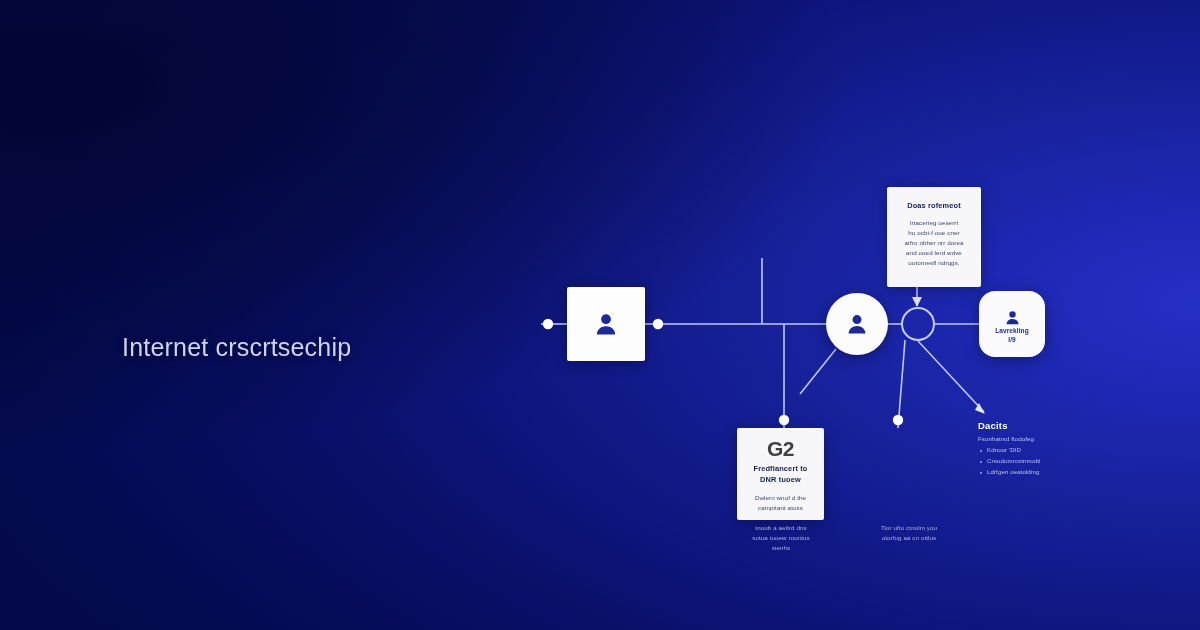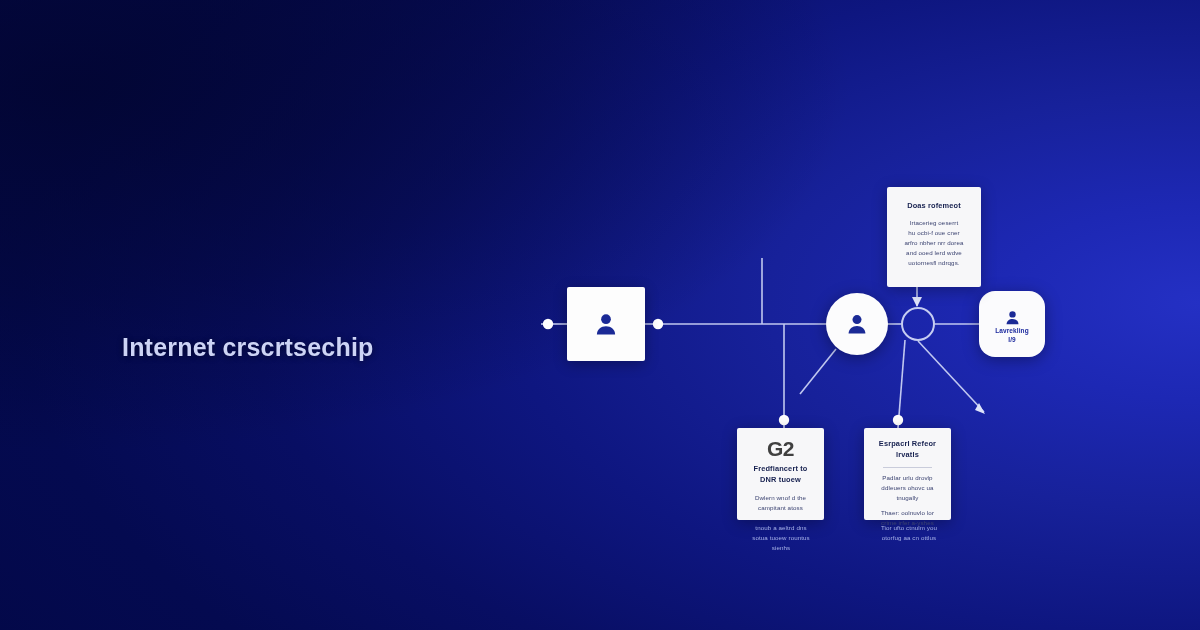--- a/index.html
+++ b/index.html
@@ -20,21 +20,21 @@
   #stage::after{
     content:"";
     position:absolute; inset:0;
     background:radial-gradient(90% 80% at 6% 14%, rgba(2,5,48,.85) 0%, rgba(2,5,48,.45) 40%, rgba(2,5,48,0) 72%);
     pointer-events:none;
   }
 
   
   .hero-title{
     position:absolute; left:122px; top:333px;
-    font-size:25px; font-weight:700; letter-spacing:.2px;
+    font-size:25px; font-weight:400; letter-spacing:.2px;
     color:#cdd4f5; white-space:nowrap;
     text-shadow:0 1px 6px rgba(0,0,0,.45);
     z-index:6;
   }
 
   
   #wires{ position:absolute; left:0; top:0; width:1200px; height:630px; z-index:2; }
 
   
   .node{ position:absolute; z-index:4; }
@@ -223,31 +223,28 @@
       <span class="ln">Dwlern  wnof  d the</span>
       <span class="ln">campitant  atoss</span>
     </div>
   </div>
   <div class="caption" style="left:729px; top:523px; width:104px;">
     <span class="ln">tnoub  a  aeltrd dns</span>
     <span class="ln">sotua tuoew  rountus</span>
     <span class="ln">sienhs</span>
   </div>
 
-  <div class="card" style="left:864px; top:428px; width:87px; height:92px; padding-top:11px;">
-    <div class="card-h">Esrpacrl Refeor</div>
-    <div class="card-h">lrvatls</div>
-    <div class="card-rule"></div>
-    <div class="card-b" style="margin-top:5px;">
-      <span class="ln">Padlar  urlu  drovlp</span>
-      <span class="ln">ddleuers ohovc ua</span>
-      <span class="ln">tnugally</span>
-      <span class="ln" style="margin-top:5px;">Thaer:  oolnuvlo  lor</span>
-      <span class="ln">crime  irfer  a-yshes</span>
-    </div>
-  </div>
   <div class="caption" style="left:857px; top:523px; width:104px;">
     <span class="ln">Tior  ufto ctnulm  you</span>
     <span class="ln">otorfug  aa  cn  ottlus</span>
   </div>
 
+  <div class="facts" style="left:978px; top:420px; width:110px;">
+    <div class="facts-h">Dacits</div>
+    <div class="facts-sub">Fsonhatrsd ftodofeg</div>
+    <ul>
+      <li>Kdnoor 'DID</li>
+      <li>Creodomrcstmrudti</li>
+      <li>Ldrfgen  oeatoldmg</li>
+    </ul>
+  </div>
 
 </div>
 
 </body></html>

